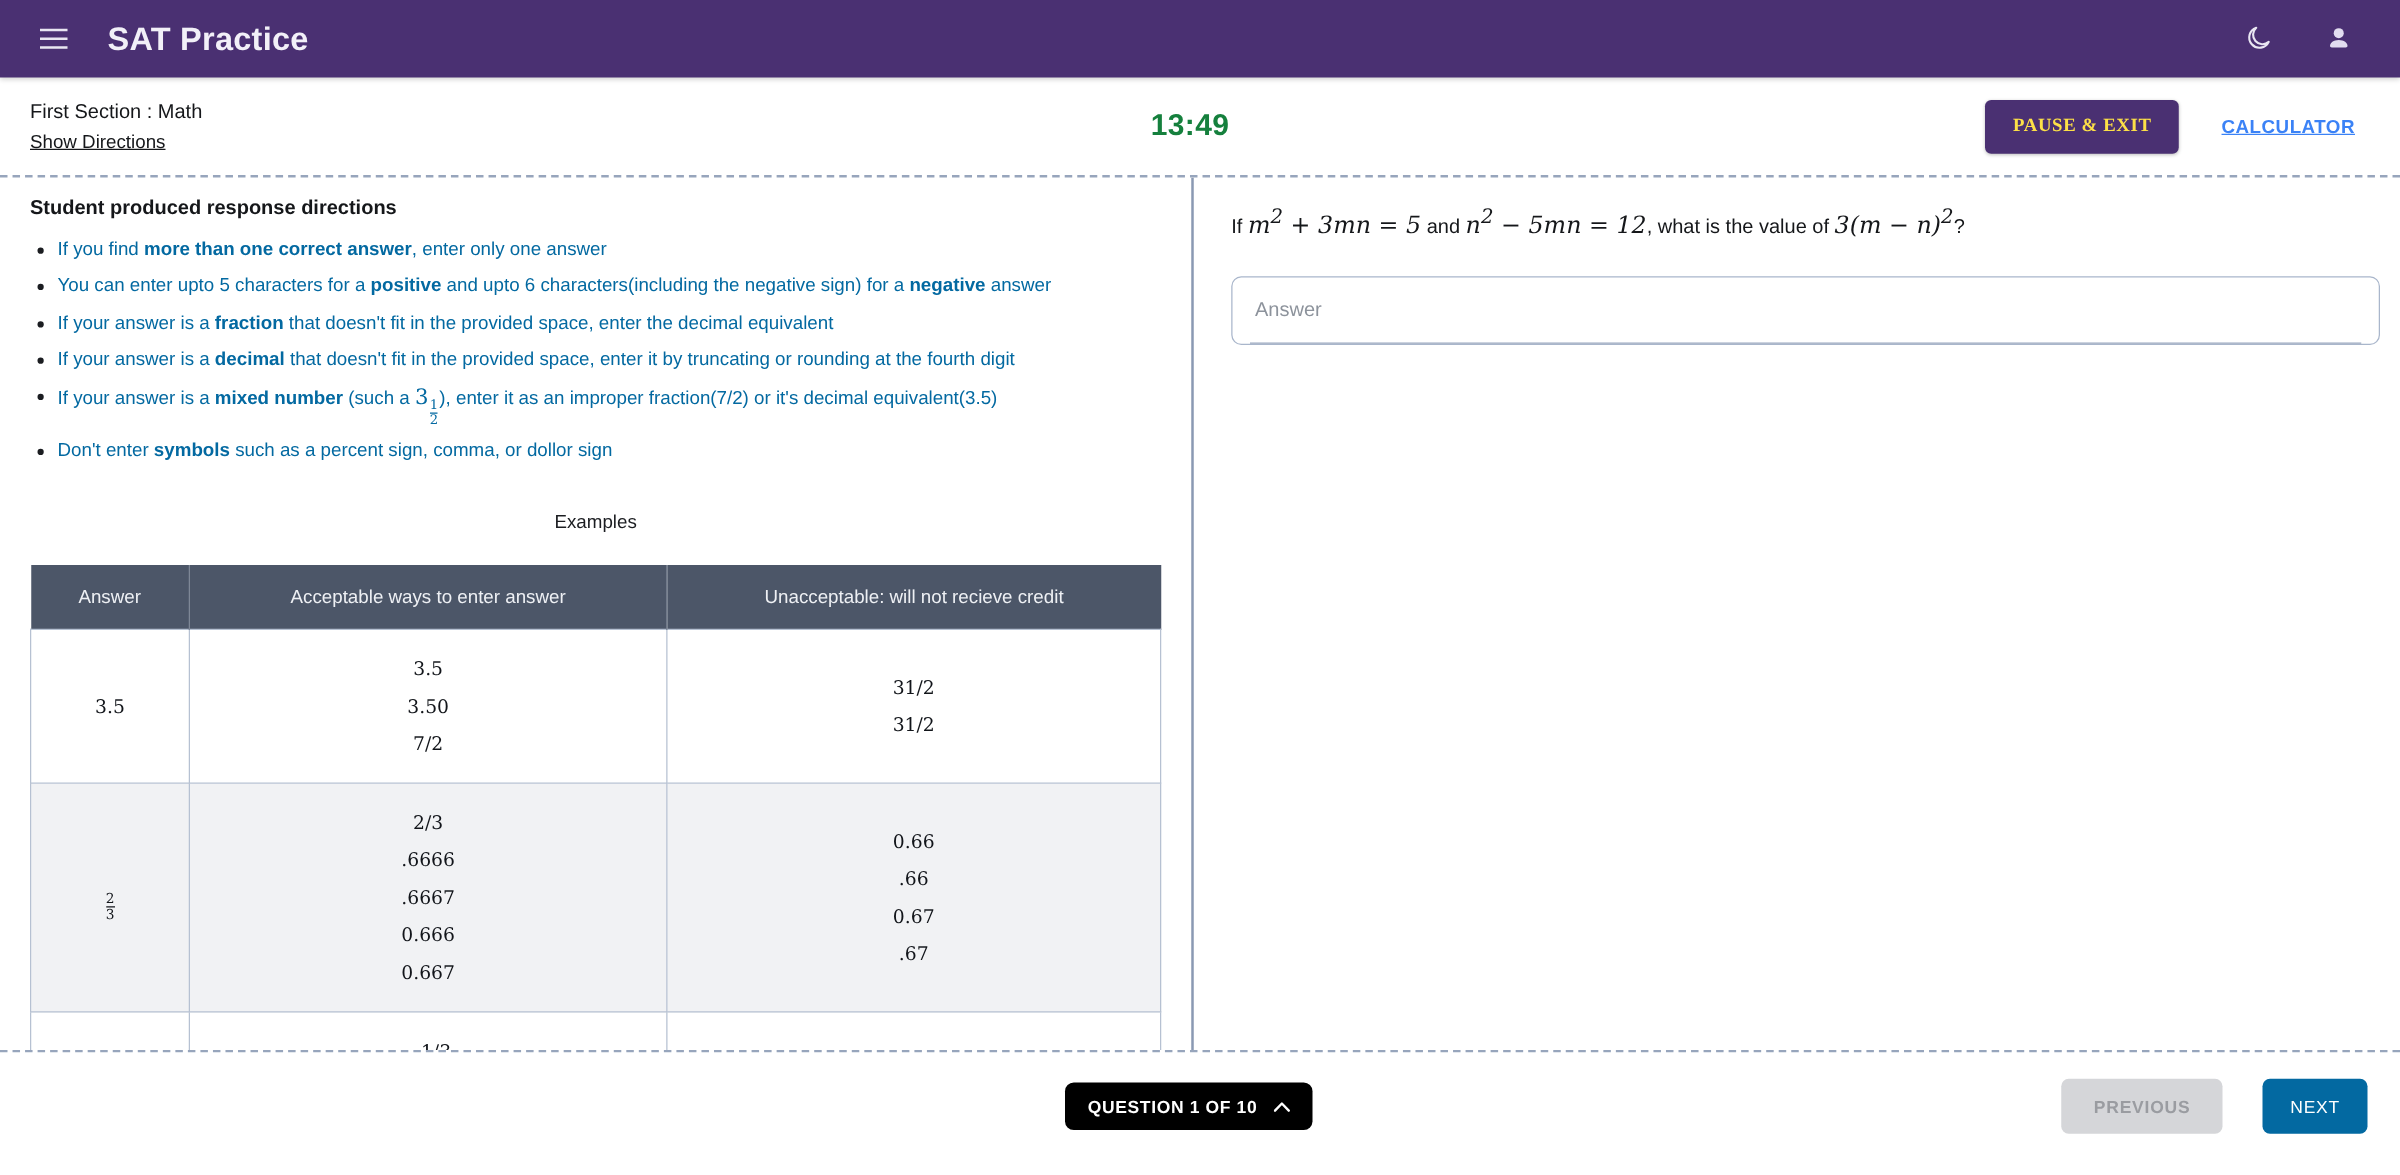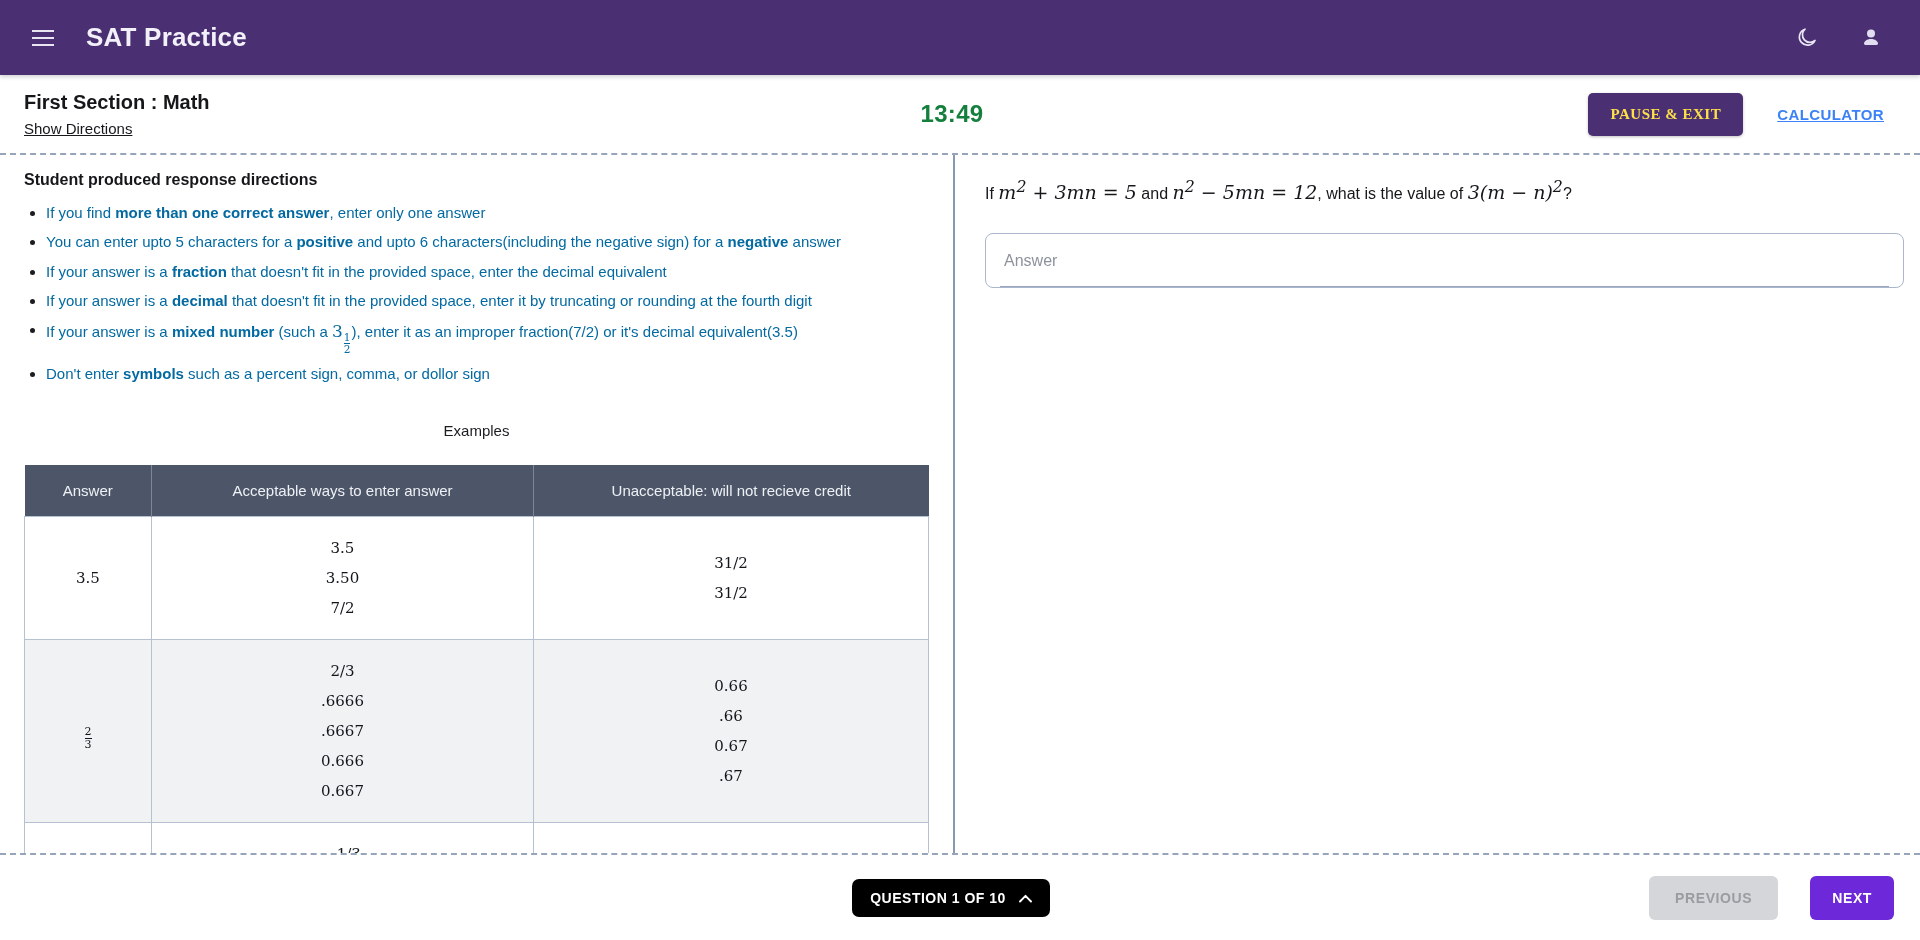--- a/index.html
+++ b/index.html
@@ -5,21 +5,21 @@
   * { box-sizing: border-box; margin: 0; padding: 0; }
   html, body {
     width: 1920px; height: 940px;
     font-family: "Liberation Sans", sans-serif;
     background: #ffffff;
     overflow: hidden;
   }
 
   
   .appbar {
-    height: 75px;
+    height: 62px;
     background: #4a3072;
     display: flex;
     align-items: center;
     padding: 0 26px;
     box-shadow: 0 2px 4px rgba(0,0,0,.18);
     position: relative;
     z-index: 5;
   }
   .hamburger {
     width: 34px; height: 34px;
@@ -48,21 +48,21 @@
   
   .section-bar {
     height: 78px;
     display: flex;
     align-items: center;
     padding: 0 26px 0 24px;
     position: relative;
   }
   .section-left { width: 470px; }
   .section-title {
-    font-size: 20px; font-weight: 700; color: #15171a;
+    font-size: 16px; font-weight: 400; color: #15171a;
     line-height: 1.25;
   }
   .show-directions {
     font-size: 15px; color: #15171a;
     text-decoration: underline;
     cursor: pointer; display: inline-block; margin-top: 5px;
   }
   .timer-wrap {
     position: absolute; left: 0; right: 0; top: 0; bottom: 0;
     display: flex; align-items: center; justify-content: center;
@@ -256,24 +256,24 @@
   .btn-prev {
     background: #d5d6d9;
     color: #9a9ca1;
     border: none; border-radius: 6px;
     font-family: inherit; font-size: 14px; font-weight: 700;
     letter-spacing: .6px;
     padding: 14px 26px;
     cursor: default;
   }
   .btn-next {
-    background: #6d28d9;
+    background: #0369a1;
     color: #ffffff;
     border: none; border-radius: 6px;
-    font-family: inherit; font-size: 14px; font-weight: 700;
+    font-family: inherit; font-size: 14px; font-weight: 400;
     letter-spacing: .6px;
     padding: 14px 22px;
     cursor: pointer;
   }
 </style>
 </head>
 <body>
 
 <div class="appbar">
   <div class="hamburger">

